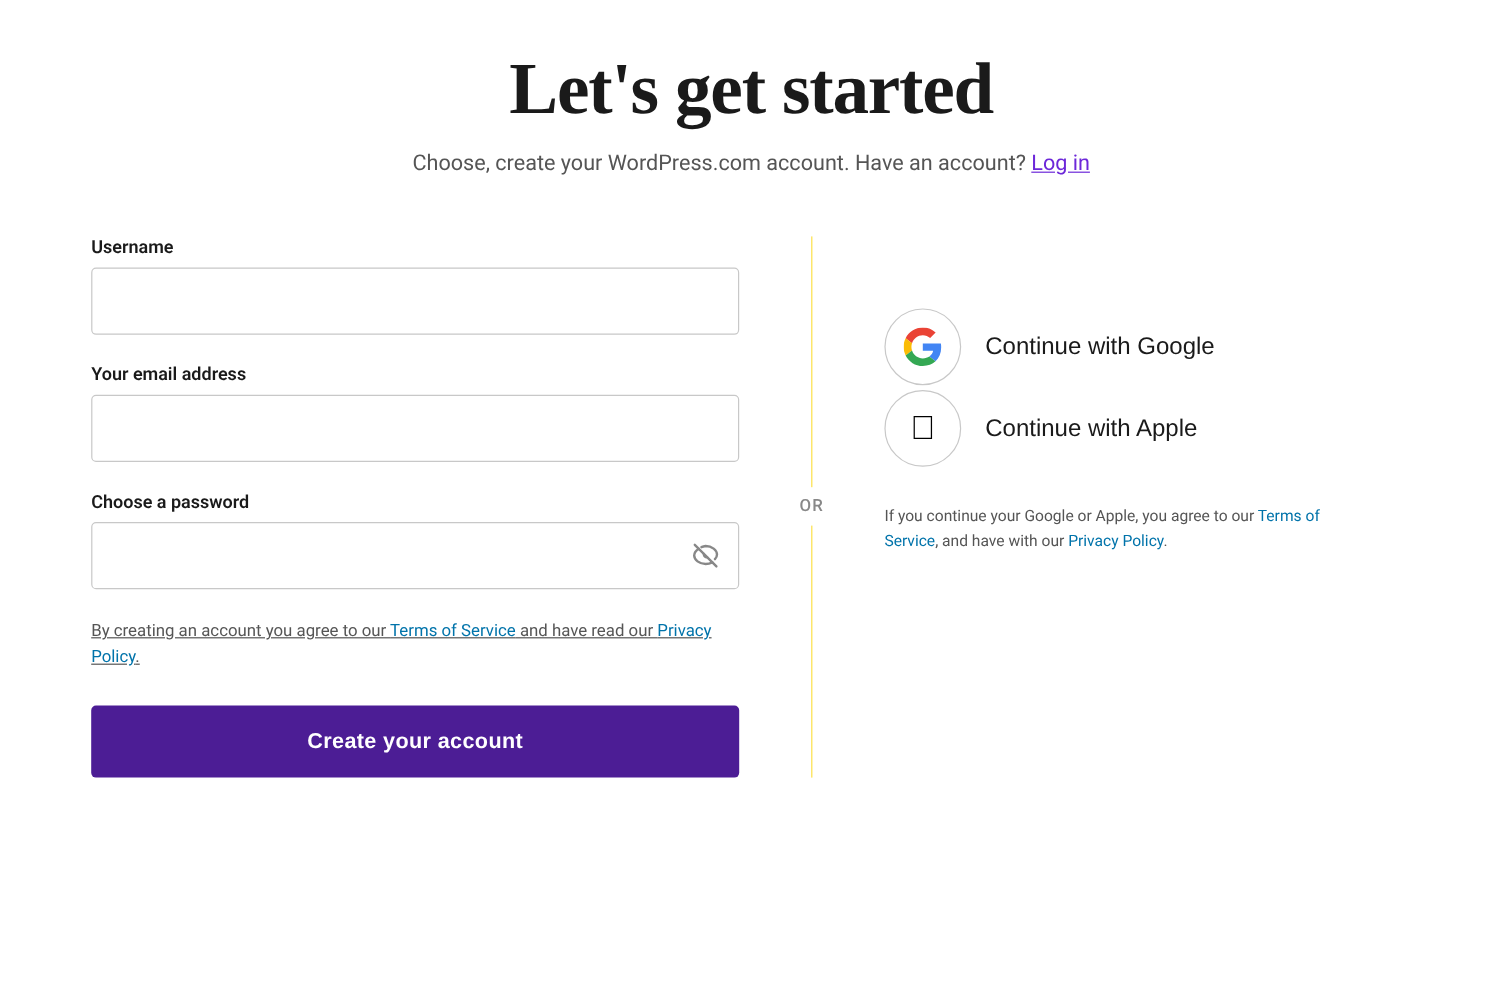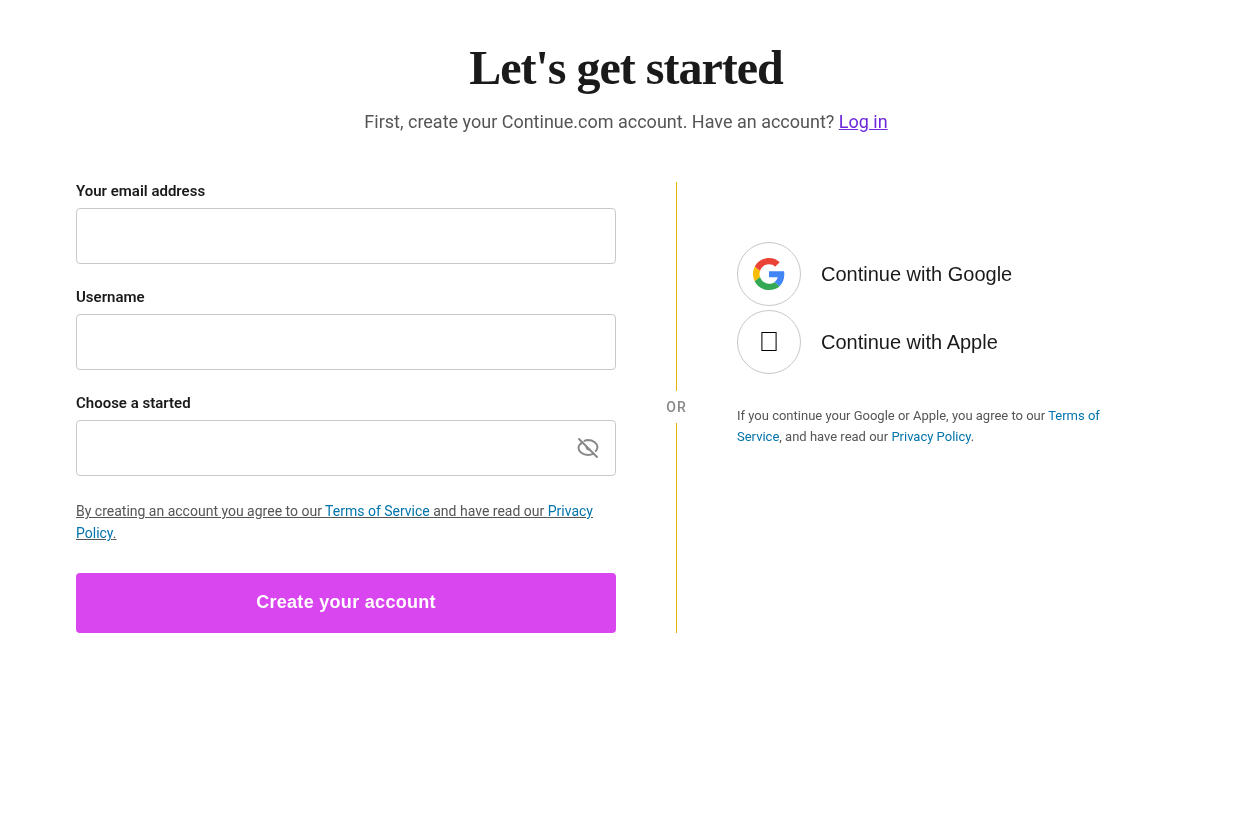--- a/index.html
+++ b/index.html
@@ -20,21 +20,21 @@
     }
 
     .header {
       text-align: center;
       margin-bottom: 50px;
       width: 100%;
     }
 
     .main-title {
       font-family: Georgia, 'Times New Roman', serif;
-      font-size: 48px;
+      font-size: 61px;
       font-weight: 700;
       color: #1a1a1a;
       letter-spacing: -1px;
       margin-bottom: 16px;
     }
 
     .subtitle {
       font-size: 18px;
       color: #555;
       font-weight: 400;
@@ -123,21 +123,21 @@
     }
 
     .terms-text a {
       color: #0073aa;
       text-decoration: none;
     }
 
     .create-account-btn {
       width: 100%;
       height: 60px;
-      background: #d946ef;
+      background: #4c1d95;
       color: #ffffff;
       font-size: 18px;
       font-weight: 700;
       border: none;
       border-radius: 4px;
       cursor: pointer;
       letter-spacing: 0.3px;
     }
 
     .or-divider {
@@ -149,21 +149,21 @@
       padding: 8px 6px;
       font-size: 14px;
       color: #888;
       font-weight: 500;
       letter-spacing: 1px;
     }
 
     .divider-container {
       position: relative;
       width: 1px;
-      background: #eab308;
+      background: #fde047;
       align-self: stretch;
       min-height: 420px;
       flex-shrink: 0;
     }
 
     .social-buttons {
       display: flex;
       flex-direction: column;
       gap: 4px;
       margin-bottom: 32px;
@@ -228,40 +228,40 @@
       align-items: flex-start;
       padding-top: 60px;
     }
   </style>
 </head>
 <body>
 
 <div class="header">
   <h1 class="main-title">Let's get started</h1>
   <p class="subtitle">
-    <span>First, create your Continue.com account. Have an account?</span>
+    <span>Choose, create your WordPress.com account. Have an account?</span>
     <a href="#">Log in</a>
   </p>
 </div>
 
 <div class="content-area">
 
   <div class="left-panel">
+    <div class="form-group">
+      <label class="form-label">Username</label>
+      <input type="text" class="form-input" placeholder="" style="">
+    </div>
+
     <div class="form-group">
       <label class="form-label">Your email address</label>
       <input type="email" class="form-input" placeholder="" style="">
     </div>
 
     <div class="form-group">
-      <label class="form-label">Username</label>
-      <input type="text" class="form-input" placeholder="" style="">
-    </div>
-
-    <div class="form-group">
-      <label class="form-label">Choose a started</label>
+      <label class="form-label">Choose a password</label>
       <div class="password-wrapper">
         <input type="password" class="form-input" placeholder="" style="">
         <button class="toggle-password" title="Toggle password visibility">
 
           <svg width="24" height="24" viewBox="0 0 24 24" fill="none">
             <path d="M3 3l18 18" stroke="#888" stroke-width="2" stroke-linecap="round"></path>
             <path d="M10.5 10.677A3 3 0 0013.323 13.5M6.362 6.368C4.153 7.78 2.5 9.8 2.5 12c0 3.5 4.253 7 9.5 7a12.3 12.3 0 005.638-1.362M8.5 4.944A12.3 12.3 0 0112 4c5.247 0 9.5 3.5 9.5 7 0 1.455-.638 2.824-1.735 3.985" stroke="#888" stroke-width="2" stroke-linecap="round" stroke-linejoin="round"></path>
           </svg>
         </button>
       </div>
@@ -297,17 +297,17 @@
 
         <button class="social-btn">
           <div class="social-icon-circle">
             <span class="apple-icon"></span>
           </div>
           <span class="social-btn-label">Continue with Apple</span>
         </button>
       </div>
 
       <p class="social-terms">
-        <span>If you continue your Google or Apple, you agree to our </span><a href="#">Terms of Service</a><span>, and have read our </span><a href="#">Privacy Policy</a><span>.</span>
+        <span>If you continue your Google or Apple, you agree to our </span><a href="#">Terms of Service</a><span>, and have with our </span><a href="#">Privacy Policy</a><span>.</span>
       </p>
     </div>
   </div>
 </div>
 
 </body></html>

